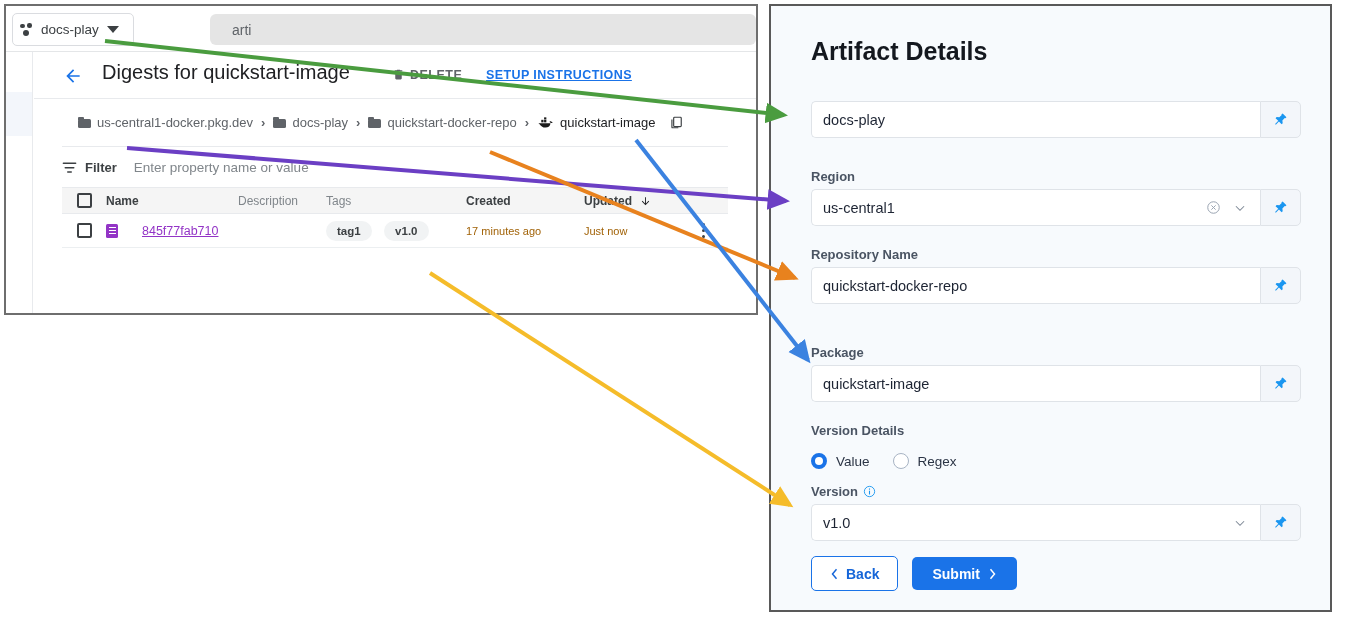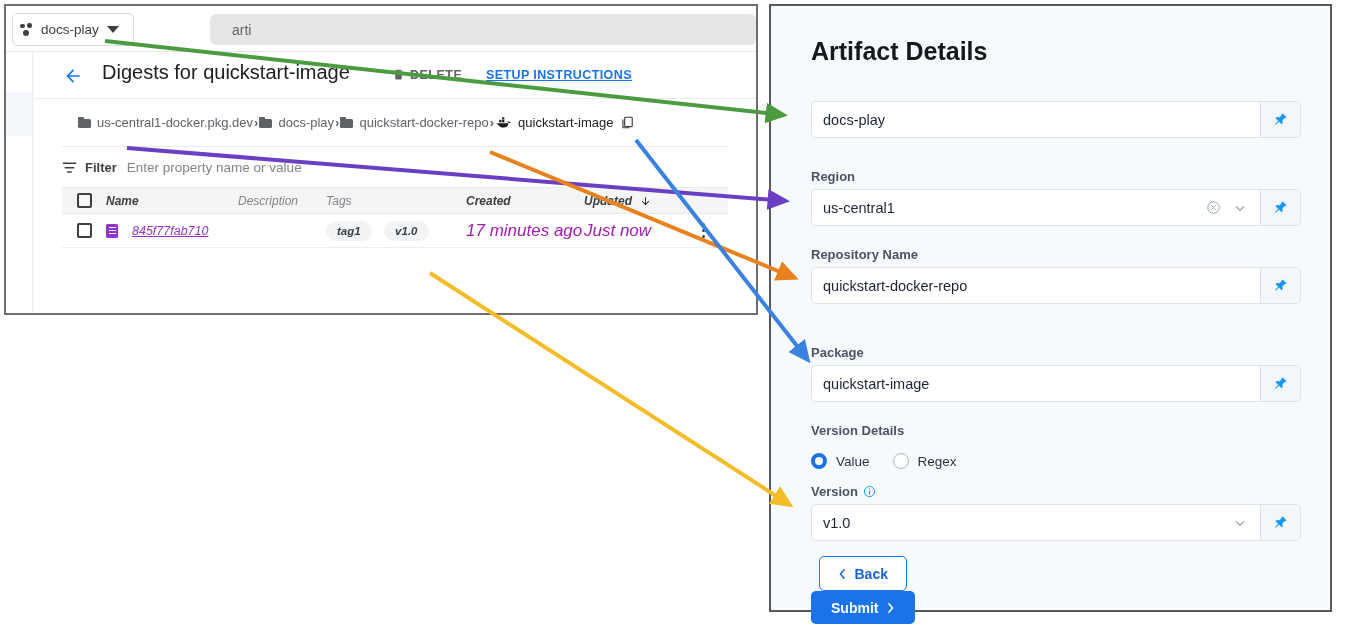--- a/index.html
+++ b/index.html
@@ -42,55 +42,55 @@
      border-bottom:1px solid #e8eaed;box-sizing:border-box;}
   #back-arrow{position:absolute;left:28px;top:14px;width:22px;height:20px;cursor:pointer;}
   #page-title{position:absolute;left:68px;top:9px;font-size:20px;color:#202124;white-space:nowrap;}
   #delete-btn{position:absolute;left:358px;top:15px;display:flex;align-items:center;gap:5px;cursor:pointer;}
   #delete-btn .dlabel{font-size:12.5px;font-weight:600;color:#5f6368;letter-spacing:.5px;}
   #setup-link{position:absolute;left:452px;top:16px;font-size:12.5px;font-weight:600;
      color:#1a73e8;letter-spacing:.4px;text-decoration:underline;cursor:pointer;white-space:nowrap;}
 
   
   #breadcrumb{position:absolute;left:0;top:47px;right:0;height:47px;
-     display:flex;align-items:center;padding-left:44px;box-sizing:border-box;}
+     display:flex;align-items:center;padding-left:44px;box-sizing:border-box;gap:7px;}
   .crumb{display:flex;align-items:center;gap:6px;}
   .crumb .ctext{font-size:13px;color:#5f6368;white-space:nowrap;}
   .crumb.last .ctext{color:#202124;}
   .crumb-sep{font-size:13px;color:#5f6368;font-weight:700;margin:0 1px;}
   .folder-ico{width:13px;height:11px;position:relative;flex:0 0 auto;}
   .folder-ico::before{content:"";position:absolute;left:0;top:1.5px;width:13px;height:9.5px;
      background:#5f6368;border-radius:1.5px;}
   .folder-ico::after{content:"";position:absolute;left:0;top:0;width:6px;height:3px;
      background:#5f6368;border-radius:1px 1px 0 0;}
   #copy-crumb{margin-left:7px;cursor:pointer;}
 
   
   #filter-sep{position:absolute;left:28px;top:94px;right:28px;height:1px;background:#e8eaed;}
   #filter-row{position:absolute;left:28px;top:95px;right:28px;height:40px;display:flex;align-items:center;gap:8px;}
   #filter-label{font-size:13px;font-weight:700;color:#3c4043;}
-  #filter-input{font-size:13.5px;color:#80868b;margin-left:2px;cursor:text;}
-
-  
-  #tbl{position:absolute;left:28px;top:135px;right:28px;font-style:italic;}
+  #filter-input{font-size:13.5px;color:#80868b;margin-left:9px;cursor:text;}
+
+  
+  #tbl{position:absolute;left:28px;top:135px;right:28px;}
   #thead{height:27px;background:#f5f5f5;border-top:1px solid #e8eaed;border-bottom:1px solid #e8eaed;
      display:flex;align-items:center;box-sizing:border-box;}
   #trow{height:34px;border-bottom:1px solid #eceff1;display:flex;align-items:center;box-sizing:border-box;background:#fff;}
   .cb{width:15px;height:15px;border:2px solid #3c4043;border-radius:2px;box-sizing:border-box;cursor:pointer;}
   .c-chk{width:44px;display:flex;justify-content:center;align-items:center;flex:0 0 auto;}
   .c-name{width:132px;flex:0 0 auto;}
   .c-desc{width:88px;flex:0 0 auto;}
   .c-tags{width:140px;flex:0 0 auto;}
   .c-created{width:118px;flex:0 0 auto;}
   .c-updated{width:95px;flex:0 0 auto;}
   .c-more{flex:1 1 auto;display:flex;justify-content:center;}
   .th{font-size:12px;font-weight:700;color:#3c4043;}
   .th.dim{color:#80868b;font-weight:400;}
-  .td{font-size:17px;color:#a21caf;}
-  #digest-link{display:flex;align-items:center;gap:14px;cursor:pointer;}
+  .td{font-size:11px;color:#a16207;}
+  #digest-link{display:flex;align-items:center;gap:24px;cursor:pointer;}
   #digest-link .dg-ico{width:12px;height:14px;background:#9334c6;border-radius:1.5px;
      position:relative;flex:0 0 auto;}
   #digest-link .dg-ico::before{content:"";position:absolute;left:2.5px;top:3px;width:7px;height:1.3px;
      background:#fff;box-shadow:0 3px 0 #fff,0 6px 0 #fff;}
   #digest-link .dg-text{font-size:12.5px;color:#9334c6;text-decoration:underline;}
   .chip{display:inline-flex;align-items:center;justify-content:center;height:20px;padding:0 11px;
      border-radius:10px;background:#f1f3f4;font-size:11.5px;color:#3c4043;font-weight:600;margin-right:8px;}
   .kebab{width:4px;height:18px;position:relative;cursor:pointer;}
   .kebab i{position:absolute;left:0;width:3.4px;height:3.4px;border-radius:50%;background:#3c4043;}
   .kebab i:nth-child(1){top:1px;} .kebab i:nth-child(2){top:7px;} .kebab i:nth-child(3){top:13px;}
@@ -118,21 +118,21 @@
   #g-package{top:339px;}
   #g-versiondetails{top:417px;}
   #g-version{top:478px;}
 
   .radio-row{display:flex;align-items:center;gap:9px;margin-top:15px;}
   .radio{width:16px;height:16px;border-radius:50%;box-sizing:border-box;cursor:pointer;flex:0 0 auto;}
   .radio.on{border:4.5px solid #1a73e8;background:#fff;}
   .radio.off{border:1.8px solid #a8b4c4;background:#fff;}
   .radio-label{font-size:13.5px;color:#2b3445;margin-right:14px;}
 
-  #btn-row{position:absolute;left:40px;top:550px;display:flex;align-items:center;flex-direction:column;}
+  #btn-row{position:absolute;left:40px;top:550px;display:flex;gap:14px;align-items:center;}
   #back-btn{height:33px;padding:0 18px;border:1.6px solid #1a73e8;border-radius:5px;background:#fff;
      color:#1565d8;font-size:14px;font-weight:700;display:flex;align-items:center;gap:7px;cursor:pointer;}
   #submit-btn{height:33px;padding:0 20px;border:none;border-radius:5px;background:#1a73e8;
      color:#fff;font-size:14px;font-weight:700;display:flex;align-items:center;gap:8px;cursor:pointer;}
 
   
   #arrows{position:absolute;left:0;top:0;width:1346px;height:625px;pointer-events:none;}
 </style>
 </head>
 <body>

